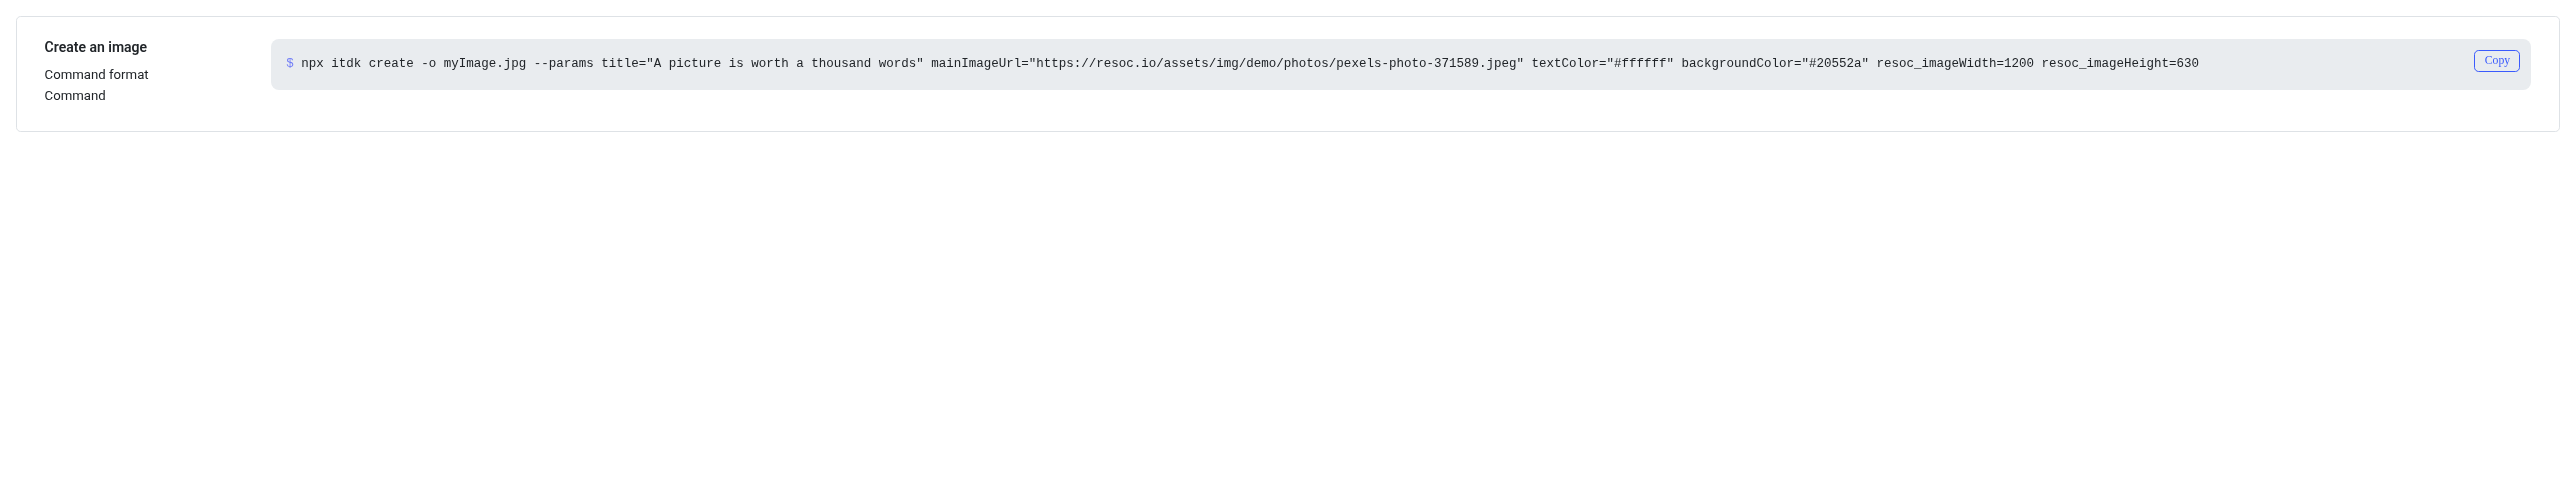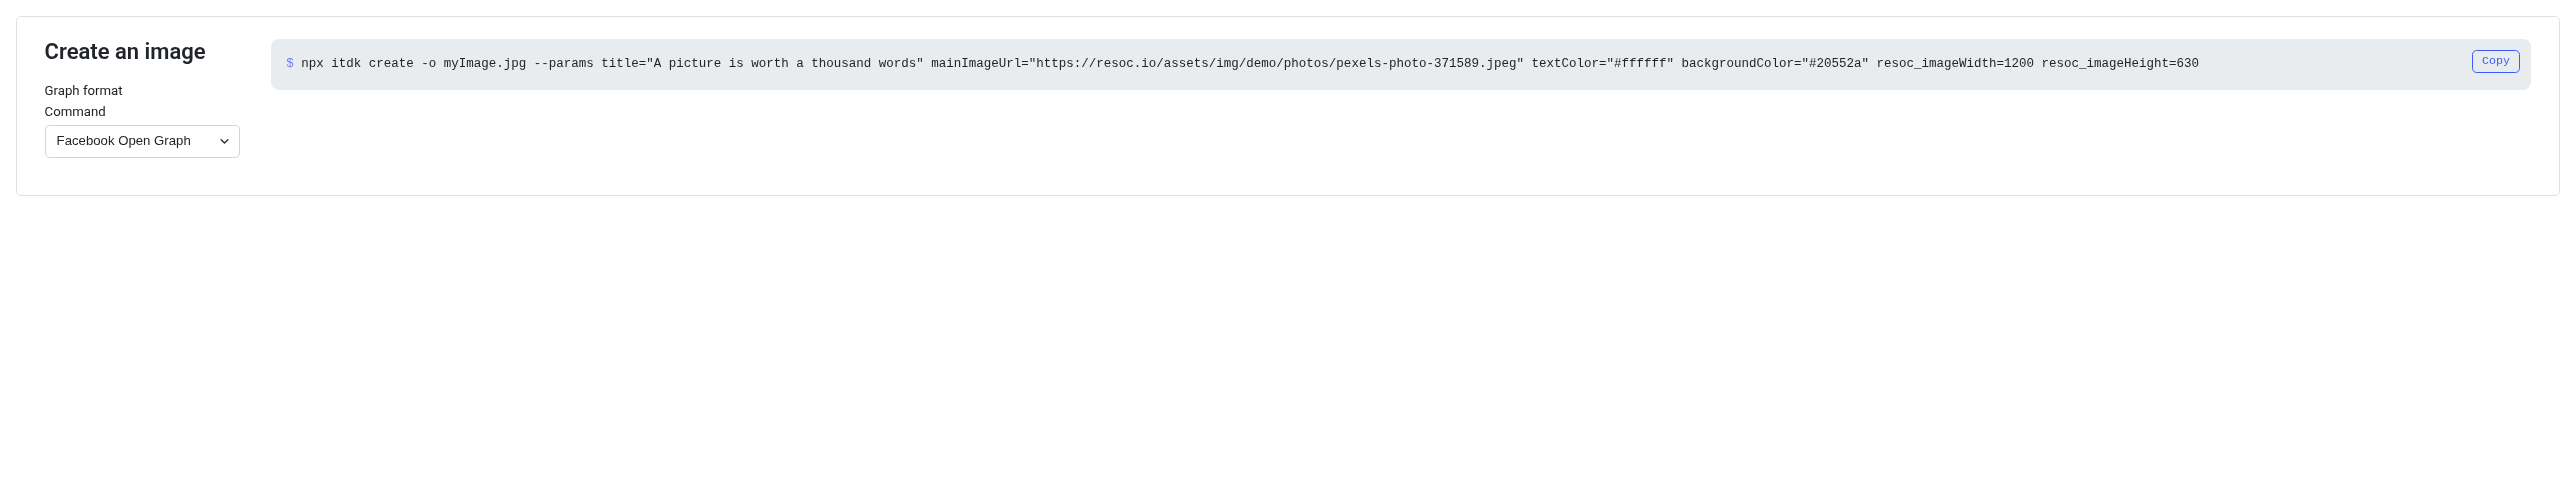--- a/index.html
+++ b/index.html
@@ -20,24 +20,24 @@
       gap: 31px;
     }
     .left-column {
       flex: 0 0 195px;
     }
     .right-column {
       flex: 1;
       min-width: 0;
     }
     .section-title {
-      font-size: 22px;
+      font-size: 14px;
       font-weight: 600;
       color: #212529;
-      margin-bottom: 19px;
+      margin-bottom: 12px;
     }
     .form-label {
       font-size: 13.2px;
       color: #212529;
       margin-bottom: 6.2px;
       display: block;
     }
     .select-wrap {
       position: relative;
       margin-bottom: 15.6px;
@@ -82,40 +82,32 @@
       position: absolute;
       top: 11px;
       right: 11px;
       background: transparent;
       border: 0.8px solid #3b5bfd;
       color: #3b5bfd;
       padding: 3.9px 9.3px;
       font-size: 11.7px;
       border-radius: 4.7px;
       cursor: pointer;
-      font-family: Liberation Mono, monospace;
+      font-family: Liberation Serif, serif;
     }
   </style>
 </head>
 <body>
 
 <div class="card">
   <div class="left-column">
     <h2 class="section-title">Create an image</h2>
 
-    <label class="form-label">Graph format</label>
+    <label class="form-label">Command format</label>
 
     <label class="form-label">Command</label>
-    <div class="select-wrap">
-      <select class="form-select">
-        <option>Facebook Open Graph</option>
-      </select>
-      <svg class="chevron" viewBox="0 0 16 16" fill="none" stroke="#212529" stroke-width="2" stroke-linecap="round" stroke-linejoin="round">
-        <polyline points="3 6 8 11 13 6"></polyline>
-      </svg>
-    </div>
   </div>
 
   <div class="right-column">
     <div class="code-block"><span class="prompt-symbol">$</span><span> npx itdk create -o myImage.jpg --params title="A picture is worth a thousand words" mainImageUrl="https://resoc.io/assets/img/demo/photos/pexels-photo-371589.jpeg" textColor="#ffffff" backgroundColor="#20552a" resoc_imageWidth=1200 resoc_imageHeight=630</span><button class="copy-btn">Copy</button></div>
   </div>
 </div>
 
 
 </body></html>

